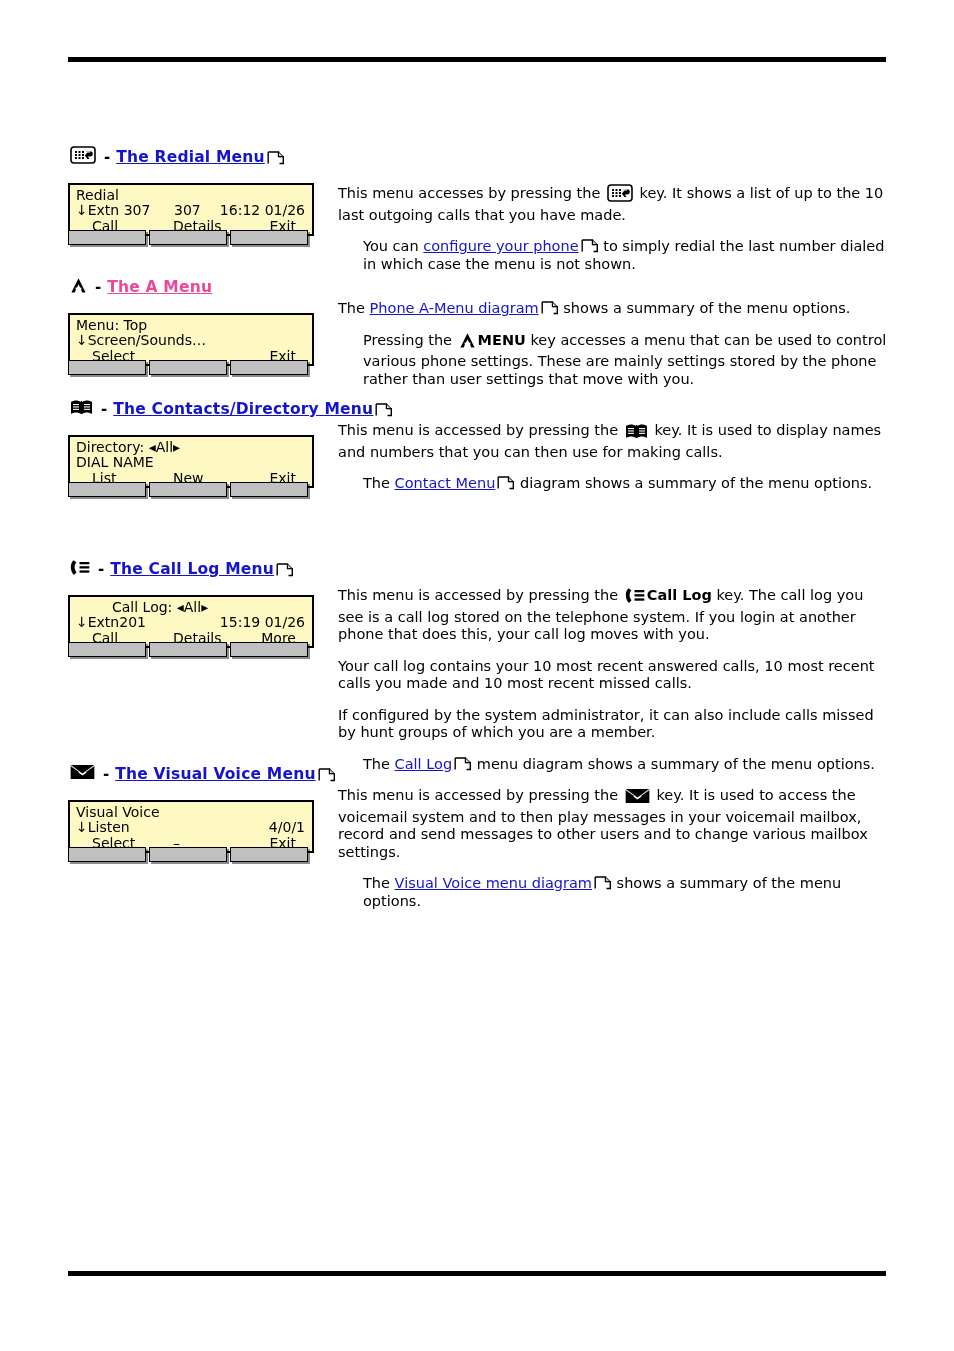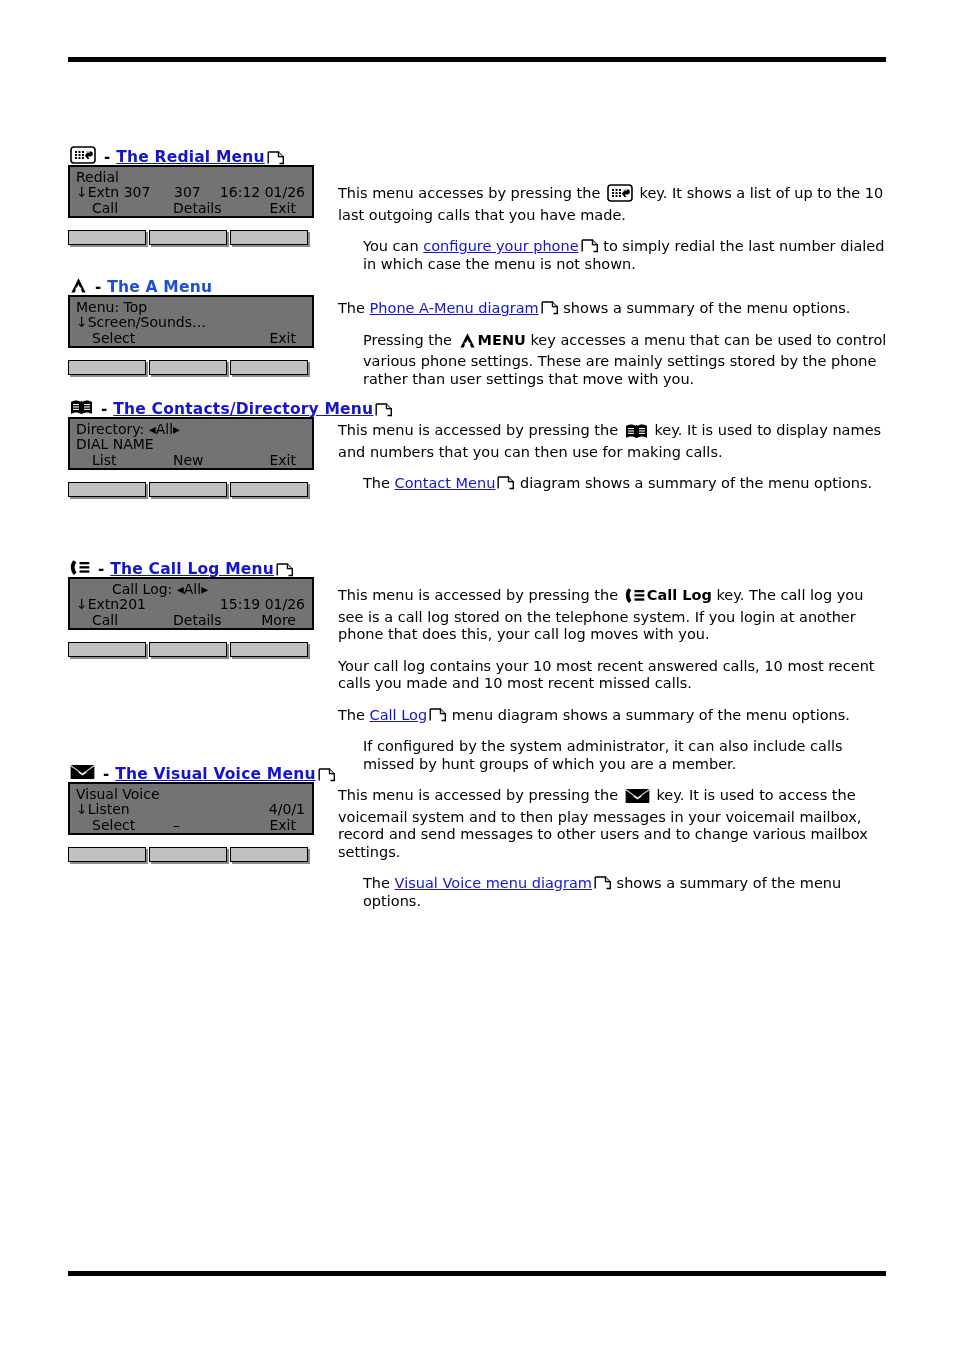--- a/index.html
+++ b/index.html
@@ -74,43 +74,44 @@
   .head-title {
     font-size: 15.5px;
     font-weight: bold;
     letter-spacing: 0.2px;
   }
   .head-title.link {
     color: #1414cc;
     text-decoration: underline;
   }
   .head-title.plain {
-    color: #1d4ed8;
+    color: #ec4899;
+    text-decoration: underline;
   }
 
   
   .pglyph {
     display: inline-block;
     width: 18px;
     height: 15px;
     position: relative;
     margin-left: 2px;
     vertical-align: -2px;
   }
   .pglyph svg { display: block; }
 
   
   .panel {
     position: absolute;
     left: 68px;
-    top: 20px;
+    top: 38px;
     width: 246px;
     height: 53px;
     border: 2px solid #000000;
-    background: #737373;
+    background: #fef9c3;
     box-sizing: border-box;
     font-family: "DejaVu Sans", sans-serif;
   }
   .panel .line {
     position: absolute;
     left: 0;
     width: 100%;
     height: 16px;
     font-size: 14px;
     line-height: 16px;
@@ -393,25 +394,25 @@
       <div class="body-col" style="top: 30px;">
         <p><span>This menu is accessed by pressing the </span><span class="iconinline"><svg class="ic-log" viewBox="0 0 20 17" xmlns="http://www.w3.org/2000/svg">
               <path d="M3.4 1.2 C1.3 3.2 0.6 6.6 0.9 9.2 C1.2 12.2 2.4 14.6 4 15.9 L6.6 13.2 C5.3 11.9 4.6 9.8 4.6 8.2 C4.6 6.3 5.2 4.4 6.4 3.2 Z" fill="#000"></path>
               <g fill="#000">
                 <rect x="9.5" y="3.0" width="9.8" height="2.3"></rect>
                 <rect x="9.5" y="7.2" width="9.8" height="2.3"></rect>
                 <rect x="9.5" y="11.4" width="9.8" height="2.3"></rect>
               </g>
             </svg></span><span class="bold-inline">Call Log</span><span> key. The call log you see is a call log stored on the telephone system. If you login at another phone that does this, your call log moves with you.</span></p>
         <p><span>Your call log contains your 10 most recent answered calls, 10 most recent calls you made and 10 most recent missed calls.</span></p>
+        <p><span>If configured by the system administrator, it can also include calls missed by hunt groups of which you are a member.</span></p>
         <p><span>The </span><a class="doclink" href="#">Call Log</a><span class="pglyph"><svg viewBox="0 0 18 15" xmlns="http://www.w3.org/2000/svg">
               <path d="M1.2 2 L1.2 13.5 M1.2 2 L11.5 2 L11.5 6.6 L16.3 6.6 L16.3 13.5 L12.5 13.5" fill="none" stroke="#000" stroke-width="1.4"></path>
               <path d="M11.5 6.6 L16.3 6.6 L11.5 2 Z" fill="#d8d8d8" stroke="#000" stroke-width="1"></path>
             </svg></span><span> menu diagram shows a summary of the menu options.</span></p>
-        <p><span>If configured by the system administrator, it can also include calls missed by hunt groups of which you are a member.</span></p>
       </div>
     </div>
   <div class="section sec-voice">
       <div class="head">
         <span class="iconinline"><svg class="ic-env" viewBox="0 0 25 16" xmlns="http://www.w3.org/2000/svg">
             <rect x="0.8" y="1" width="23.4" height="14" fill="#000"></rect>
             <path d="M0.8 1 L12.5 9.4 L24.2 1 L24.2 3 L12.5 11.4 L0.8 3 Z" fill="#fff"></path>
             <path d="M0.8 15 L9 8 L0.8 2.2 Z" fill="#000"></path>
             <path d="M24.2 15 L16 8 L24.2 2.2 Z" fill="#000"></path>
           </svg></span>

